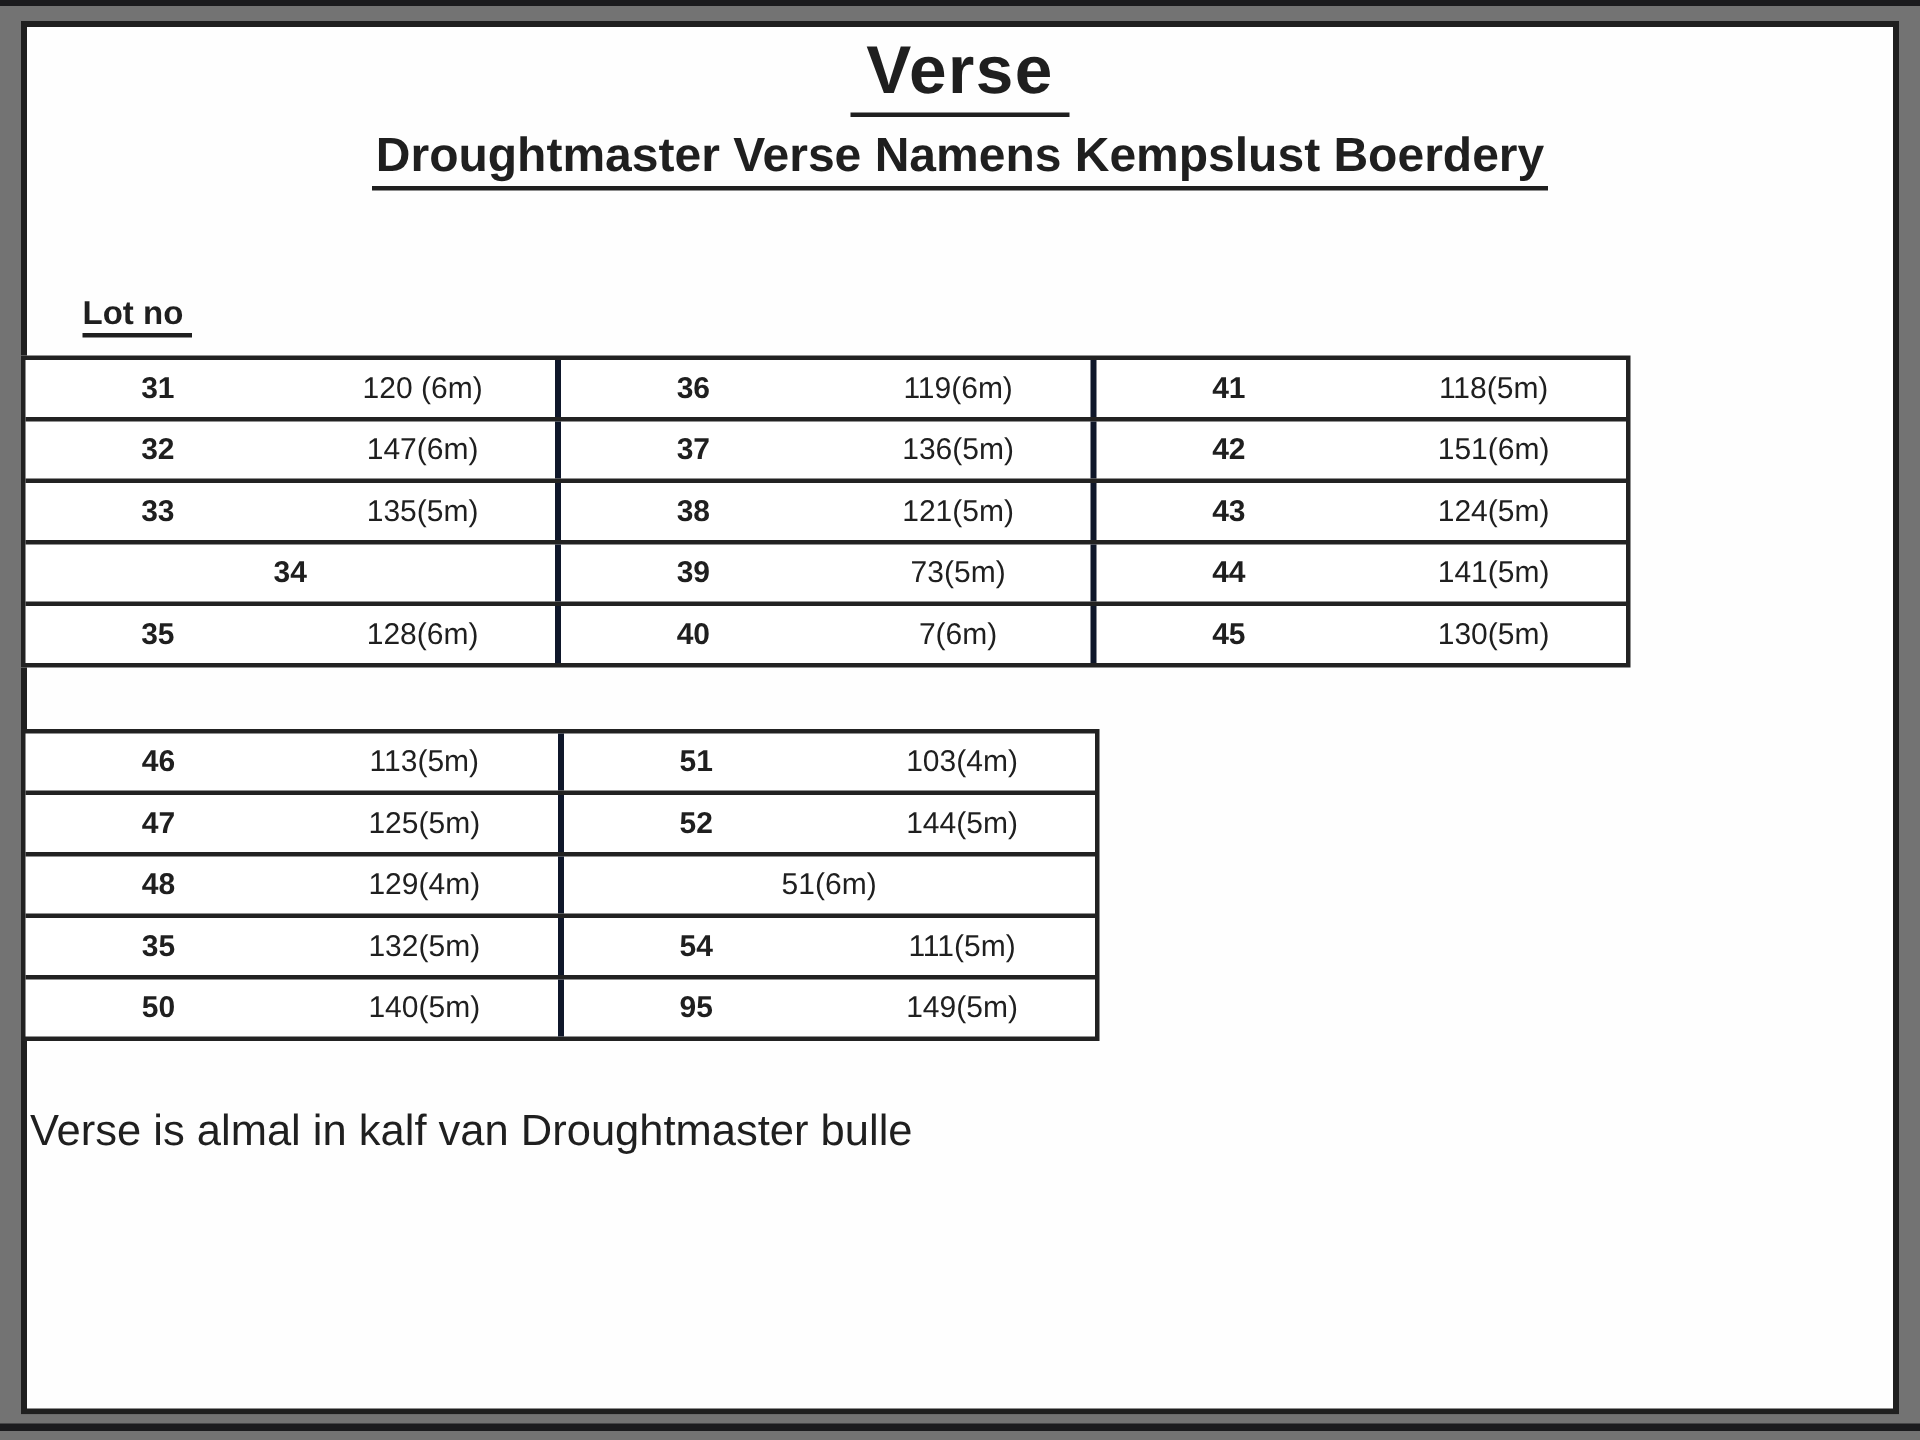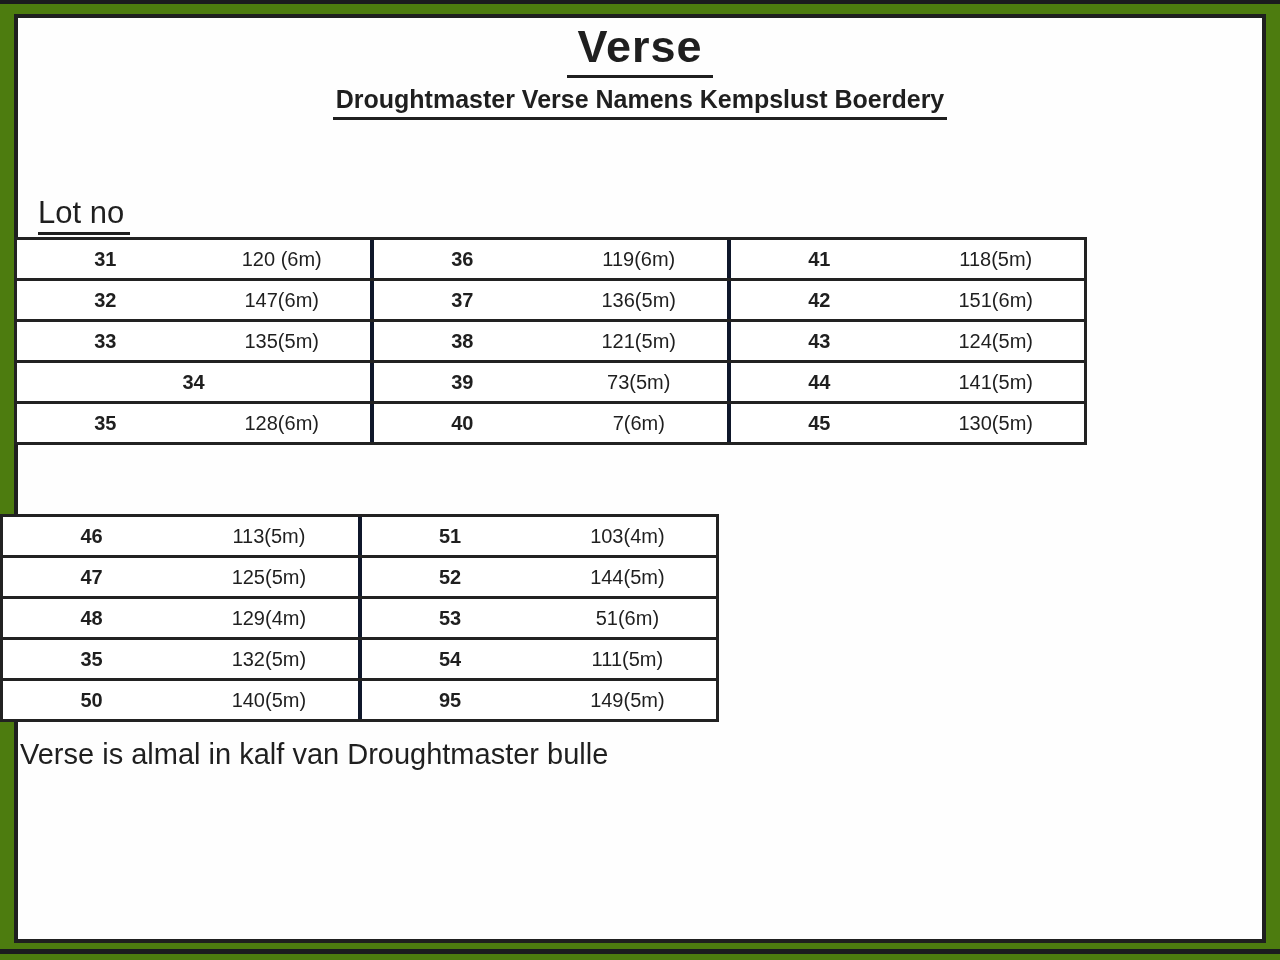--- a/index.html
+++ b/index.html
@@ -4,21 +4,21 @@
 <style>
   html, body {
     margin: 0;
     padding: 0;
     background: #ffffff;
   }
   .canvas {
     position: relative;
     width: 1280px;
     height: 960px;
-    background: #4d7c0f;
+    background: #737373;
     overflow: hidden;
     font-family: "Liberation Sans", sans-serif;
     color: #1f1f1f;
   }
   .photo-edge {
     position: absolute;
     left: 0;
     width: 100%;
     background: #1b1b1e;
   }
@@ -54,58 +54,57 @@
   }
   .subtitle-row {
     position: absolute;
     left: 0;
     right: 0;
     top: 86px;
     text-align: center;
   }
   .subtitle-text {
     display: inline-block;
-    font-size: 25px;
+    font-size: 32px;
     font-weight: 700;
     border-bottom: 3px solid #1f1f1f;
     padding: 0 3px 3px 3px;
     line-height: 1.1;
   }
 
   .lot-label {
     position: absolute;
-    left: 38px;
+    left: 55px;
     top: 197px;
-    font-size: 31px;
-    font-weight: 400;
+    font-size: 22px;
+    font-weight: 700;
     border-bottom: 3px solid #1f1f1f;
     padding: 0 6px 2px 0;
     line-height: 1.05;
   }
 
   .lot-table {
     position: absolute;
     box-sizing: border-box;
     border: 3px solid #222222;
     display: flex;
     flex-direction: column;
     background: #ffffff;
   }
   .lot-table.t1 {
     left: 14px;
     top: 237px;
     width: 1073px;
     height: 208px;
   }
   .lot-table.t2 {
-    left: 0;
+    left: 14px;
     top: 486px;
     width: 719px;
     height: 208px;
-    margin-top: 28px;
   }
   .lt-row {
     flex: 1 1 0;
     display: flex;
     border-top: 3px solid #222222;
   }
   .lt-row:first-child { border-top: none; }
   .pair {
     flex: 1 1 0;
     display: flex;
@@ -244,21 +243,20 @@
         <div class="lot-cell">52</div>
         <div class="val-cell">144(5m)</div>
       </div>
     </div>
     <div class="lt-row">
       <div class="pair">
         <div class="lot-cell">48</div>
         <div class="val-cell">129(4m)</div>
       </div>
       <div class="pair">
-        <div class="lot-cell">53</div>
         <div class="val-cell">51(6m)</div>
       </div>
     </div>
     <div class="lt-row">
       <div class="pair">
         <div class="lot-cell">35</div>
         <div class="val-cell">132(5m)</div>
       </div>
       <div class="pair">
         <div class="lot-cell">54</div>

